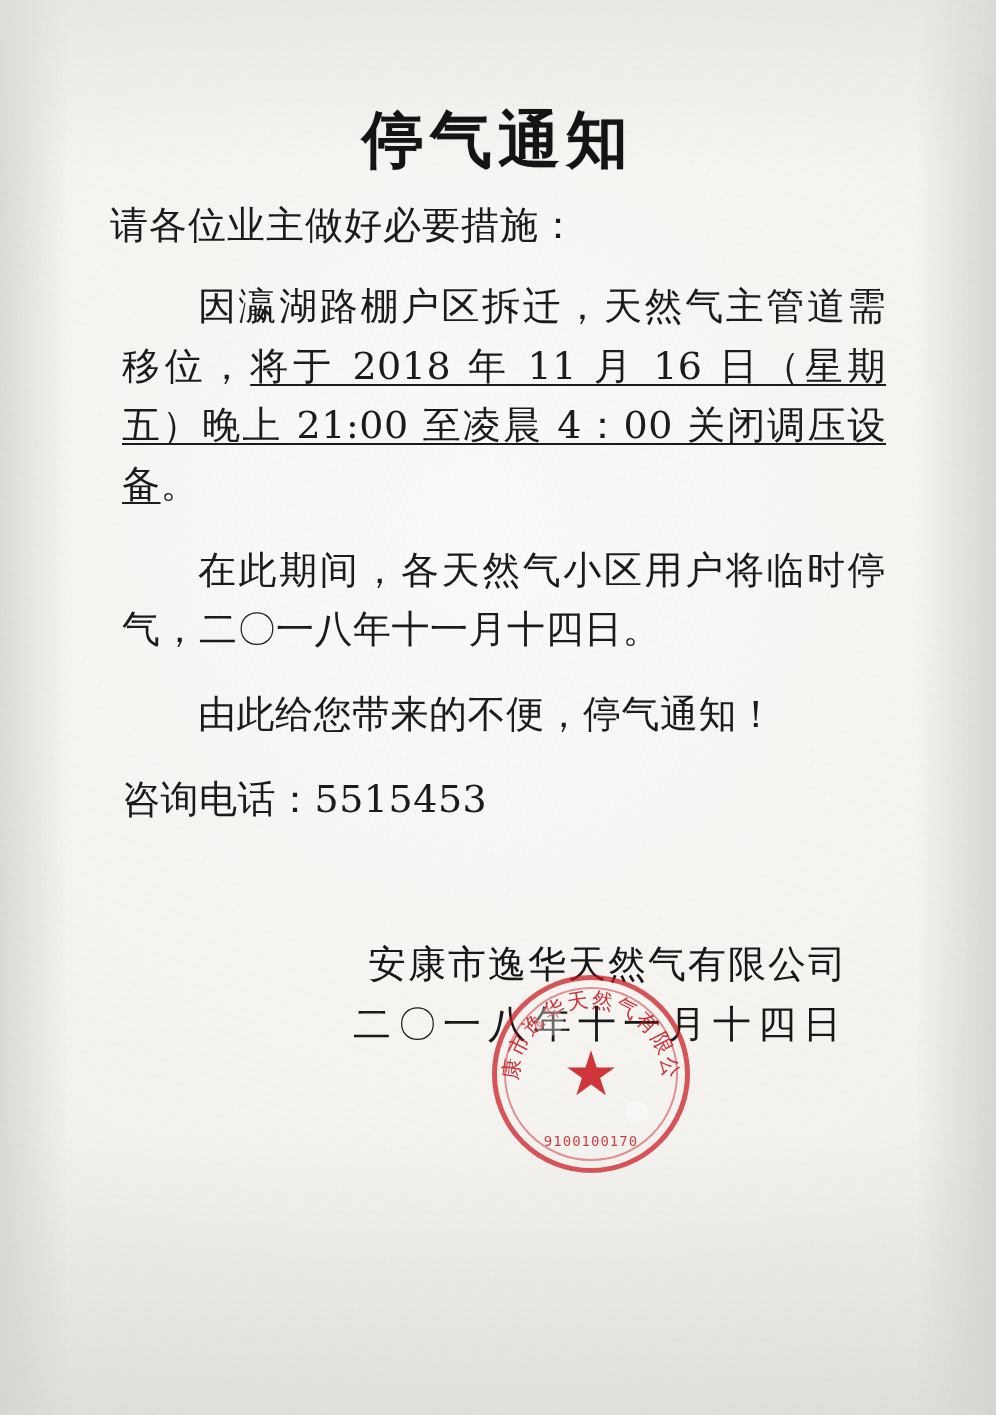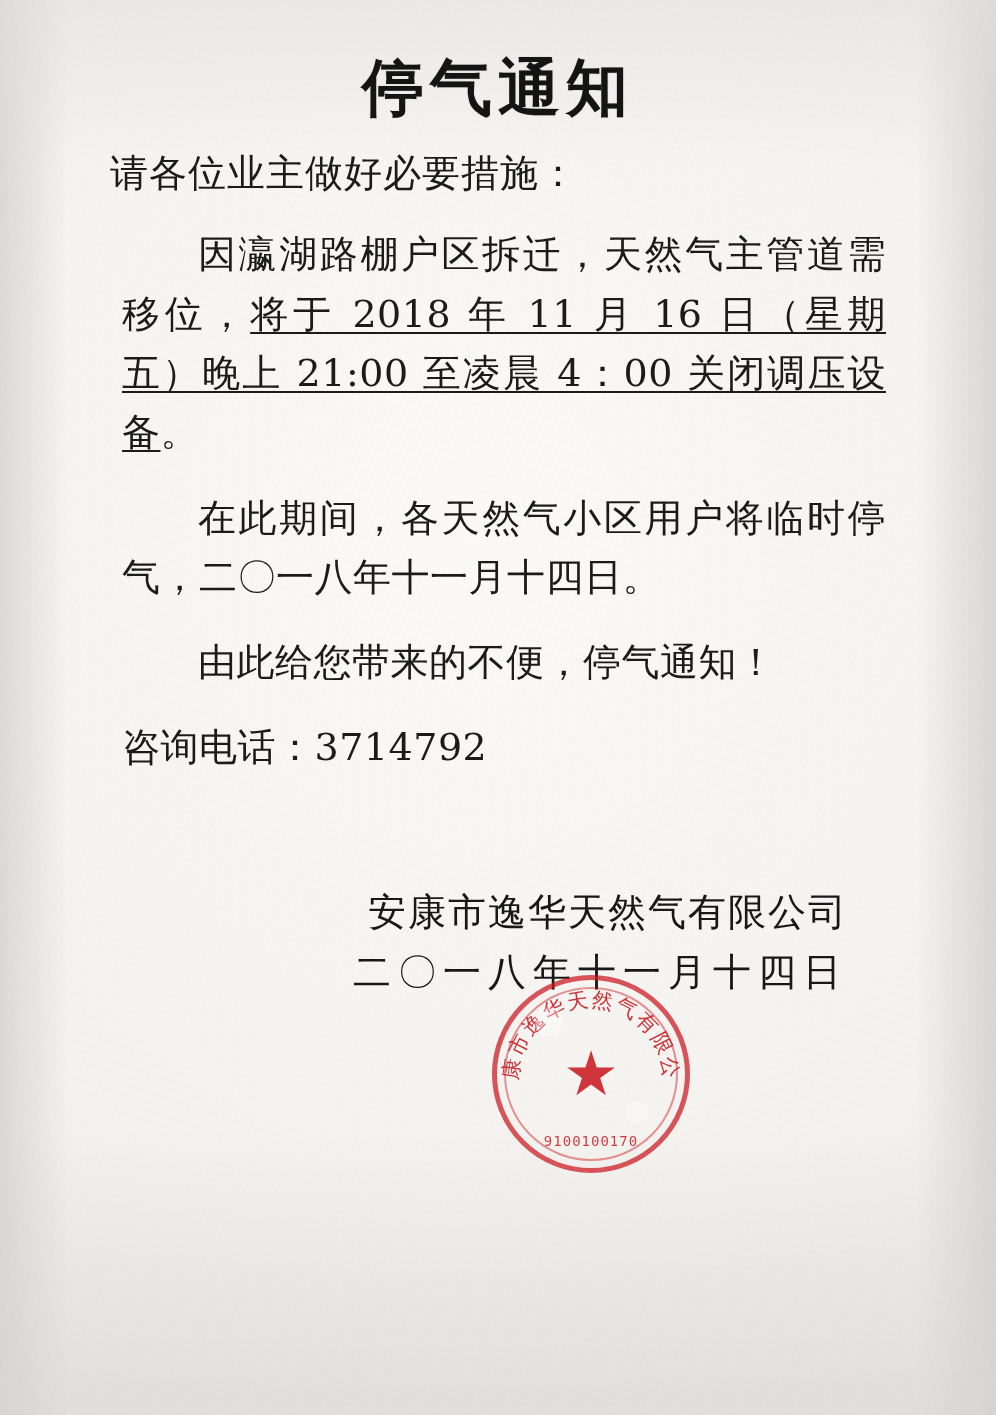--- a/index.html
+++ b/index.html
@@ -44,21 +44,21 @@
 
   .content {
     position: relative;
     padding: 0 110px;
     box-sizing: border-box;
   }
 
   
   #doc-title {
     margin: 0;
-    padding-top: 54px;
+    padding-top: 106px;
     text-align: center;
     font-size: 62px;
     line-height: 1.1;
     font-weight: bold;
     letter-spacing: 6px;
     color: #141414;
     font-family: "DejaVu Serif", "Liberation Serif", serif;
     text-shadow: 0 0 1px rgba(0,0,0,0.35);
   }
 
@@ -187,21 +187,21 @@
 
     <p class="para">
       <span>在此期间，各天然气小区用户将临时停气，二〇一八年十一月十四日。</span>
     </p>
 
 
     <p class="para">
       <span>由此给您带来的不便，停气通知！</span>
     </p>
 
-    <p class="para no-indent">咨询电话：3714792</p>
+    <p class="para no-indent">咨询电话：5515453</p>
 
     <div id="signature-block">
       <div class="sign-line">安康市逸华天然气有限公司</div>
       <div class="sign-line" id="sign-date">二〇一八年十一月十四日</div>
     </div>
 
   </div>
 
   <div id="official-stamp">
     <div class="ring"></div>

